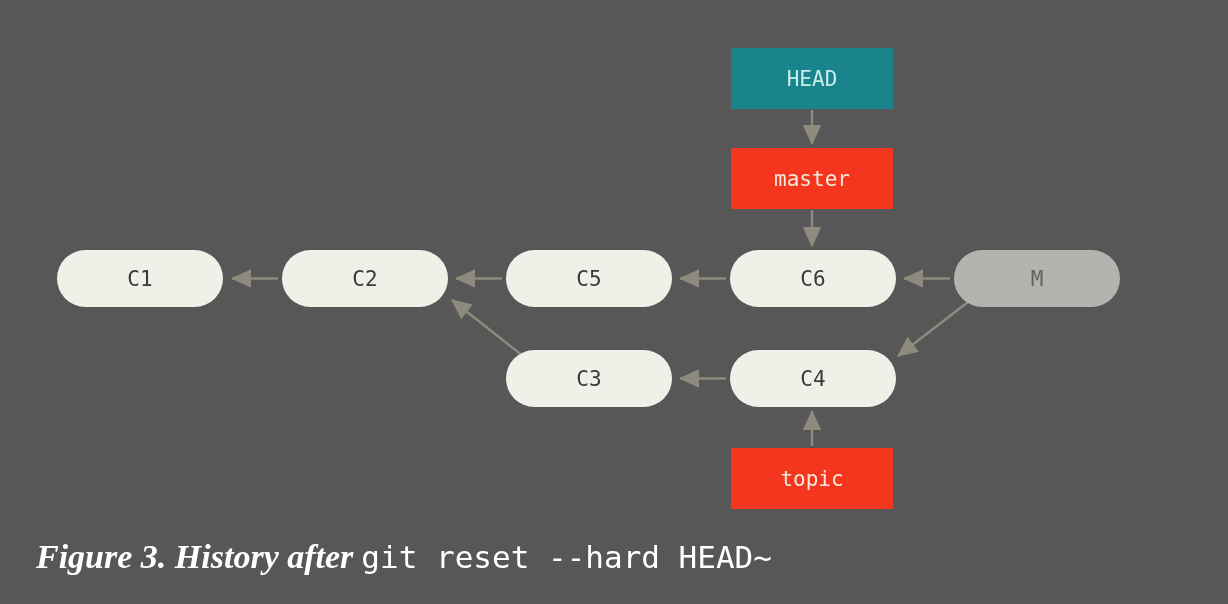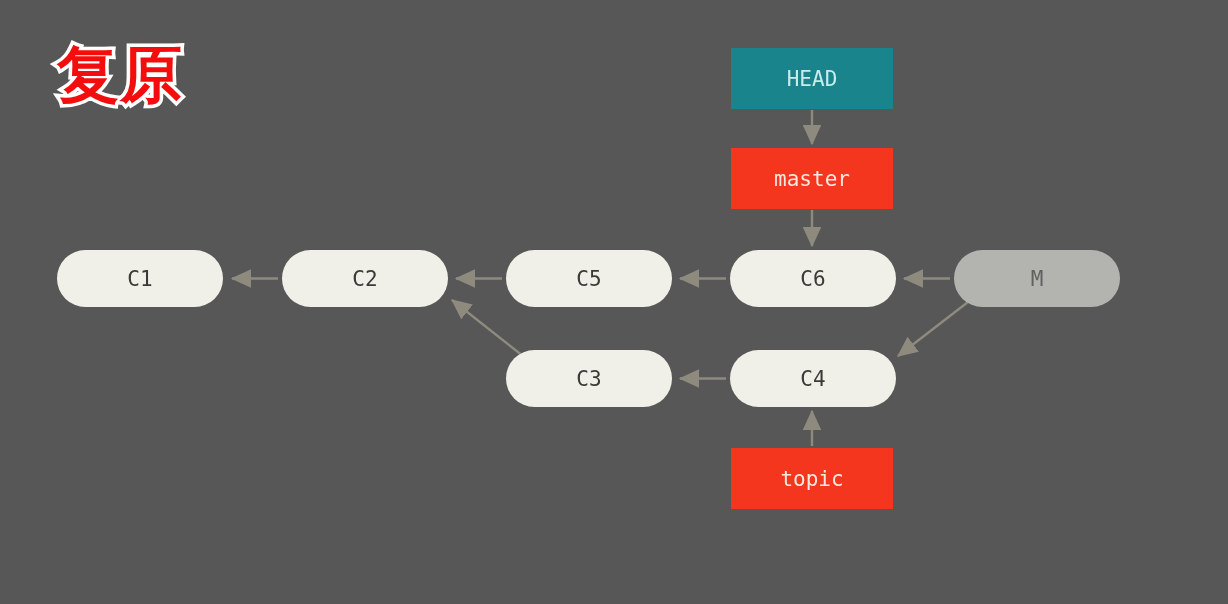--- a/index.html
+++ b/index.html
@@ -75,21 +75,20 @@
     font-size: 31px;
     letter-spacing: 0px;
     margin-left: 8px;
   }
 </style>
 </head>
 <body>
 
 <div id="stage">
 
-  <div class="stamp">复原</div>
 
   <svg id="diagram" width="1228" height="604">
     <defs>
       <marker id="arrowhead" markerWidth="9" markerHeight="9" refX="8" refY="4.5" orient="auto" markerUnits="strokeWidth">
         <path d="M0,0.6 L8.5,4.5 L0,8.4 z" fill="#8e8b7e"></path>
       </marker>
     </defs>
 
     <g>
       <line x1="278" y1="278.5" x2="232" y2="278.5" stroke="#8e8b7e" stroke-width="2.4" marker-end="url(#arrowhead)"></line>
@@ -140,14 +139,17 @@
     <g>
       <rect x="731" y="148" width="162" height="61" fill="#f4361f"></rect>
       <text class="ref-label branch" x="812" y="180">master</text>
     </g>
     <g>
       <rect x="731" y="448" width="162" height="61" fill="#f4361f"></rect>
       <text class="ref-label branch" x="812" y="480">topic</text>
     </g>
   </svg>
 
+  <div class="caption">
+    <span class="cap-text">Figure 3. History after</span><span class="cap-code">git reset --hard HEAD~</span>
+  </div>
 
 </div>
 
 </body></html>

